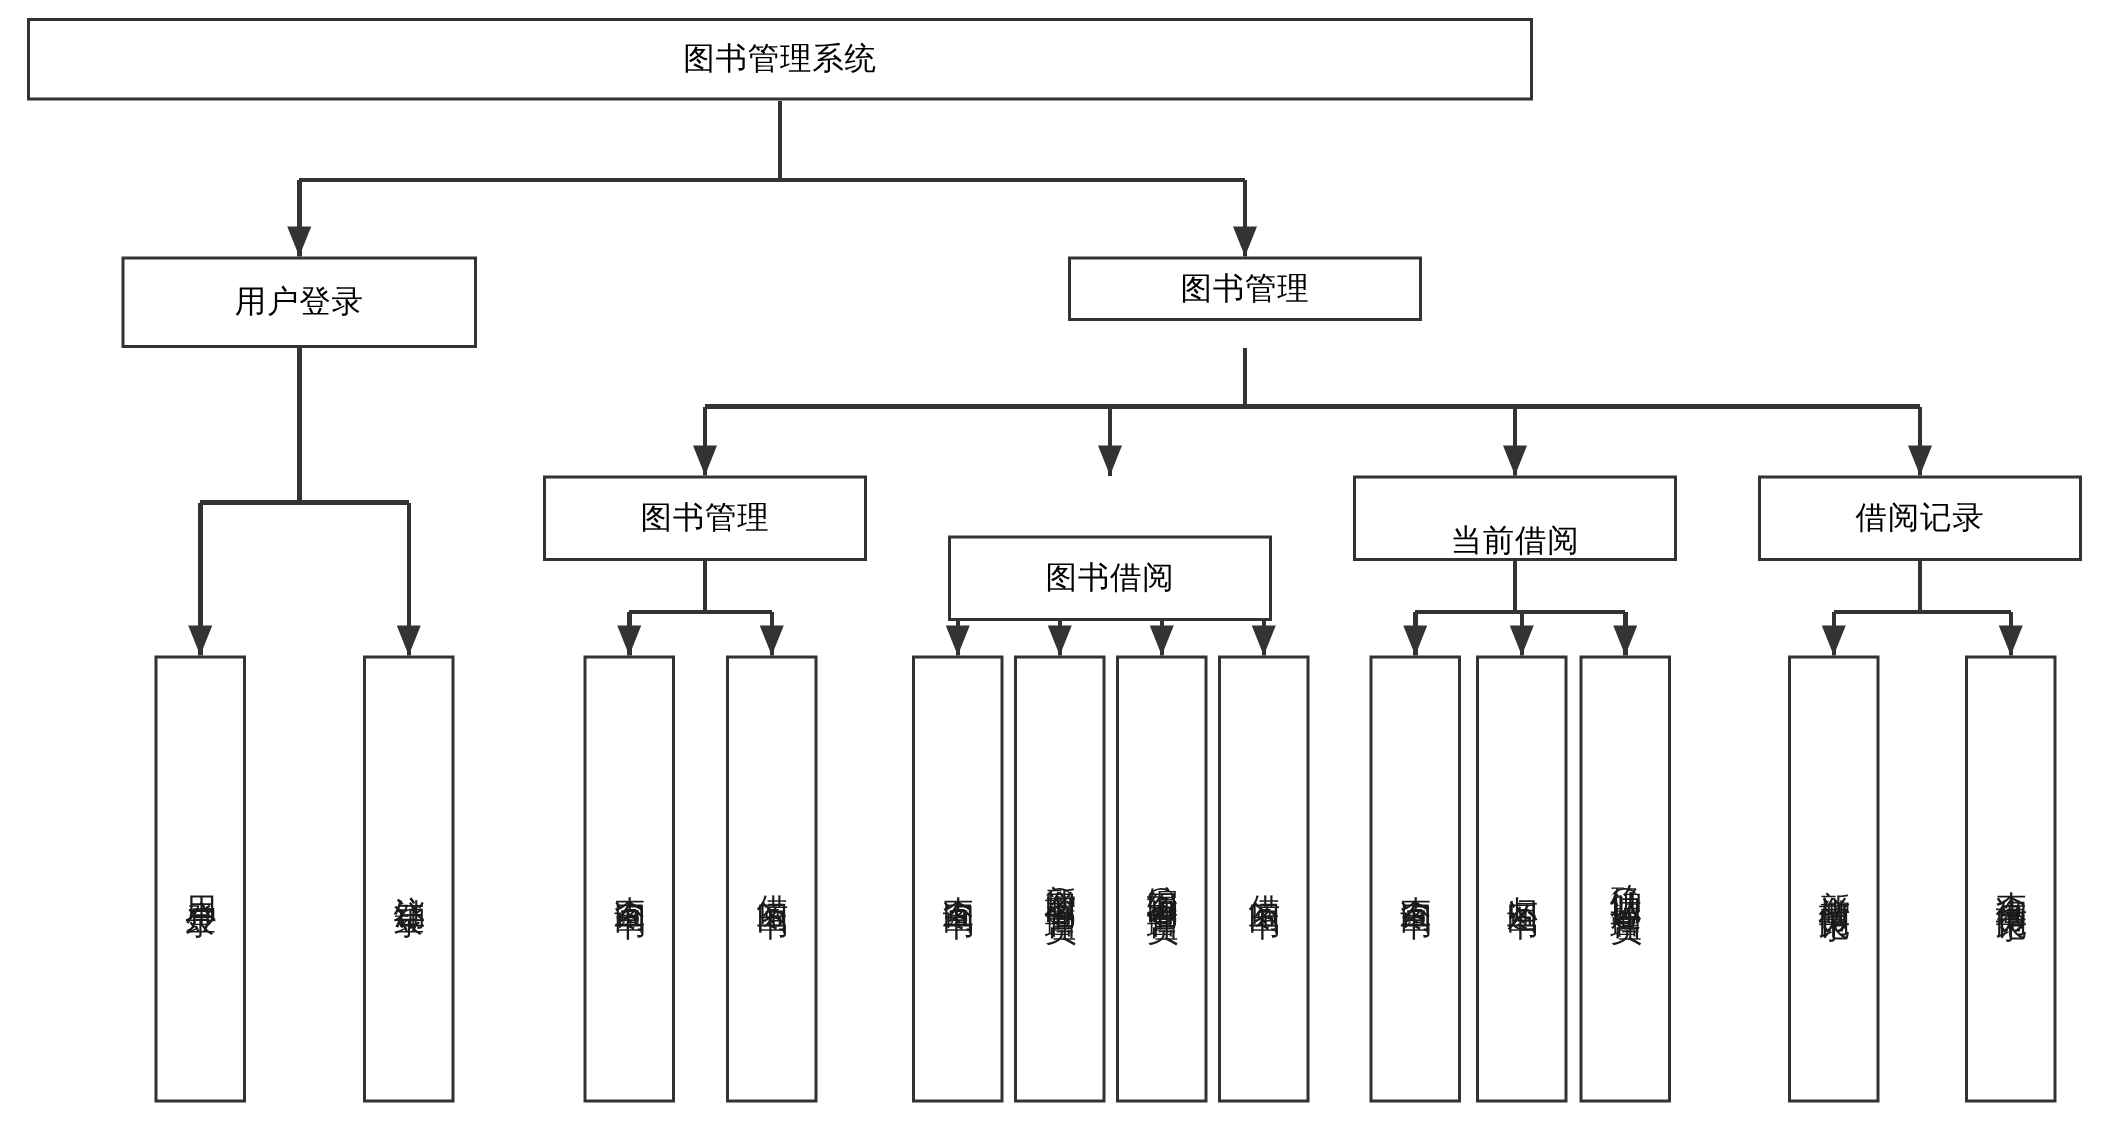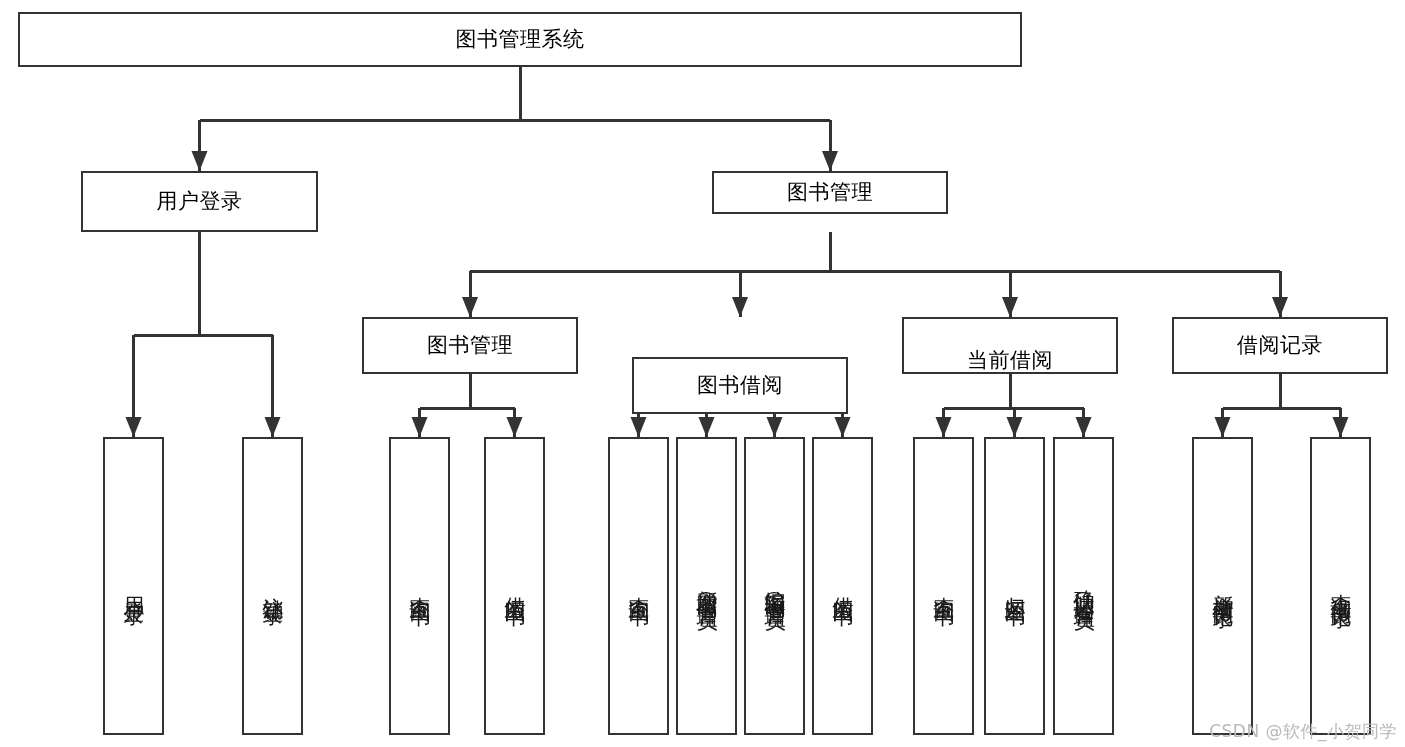--- a/index.html
+++ b/index.html
@@ -177,14 +177,13 @@
       <div class="node-box" style="left: 1053px; top: 437px; width: 61px; height: 298px; border-color: rgb(51, 51, 51);">
         <span class="node-label-v">确认归还（管理员）</span>
       </div>
       <div class="node-box" style="left: 1192px; top: 437px; width: 61px; height: 298px; border-color: rgb(51, 51, 51);">
         <span class="node-label-v">新增借阅记录</span>
       </div>
       <div class="node-box" style="left: 1310px; top: 437px; width: 61px; height: 298px; border-color: rgb(51, 51, 51);">
         <span class="node-label-v">查询借阅记录</span>
       </div>
     </div>
-  <div class="watermark">CSDN @软件_小贺同学</div>
 </div>
 
 </body></html>

